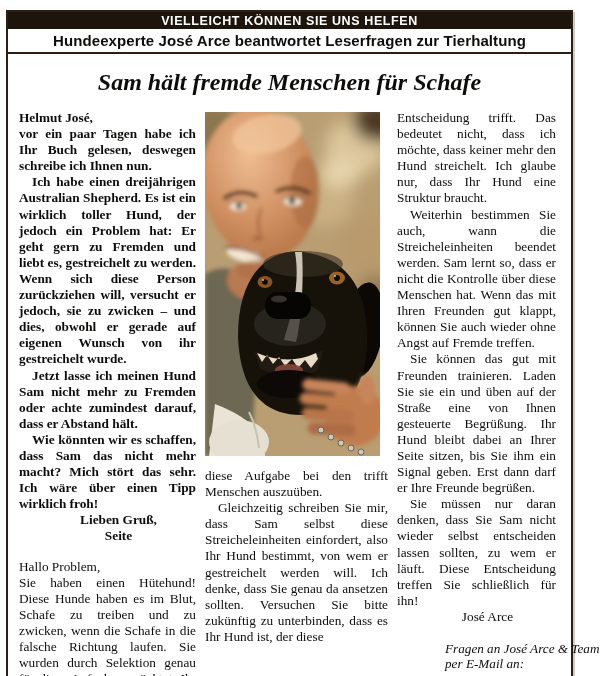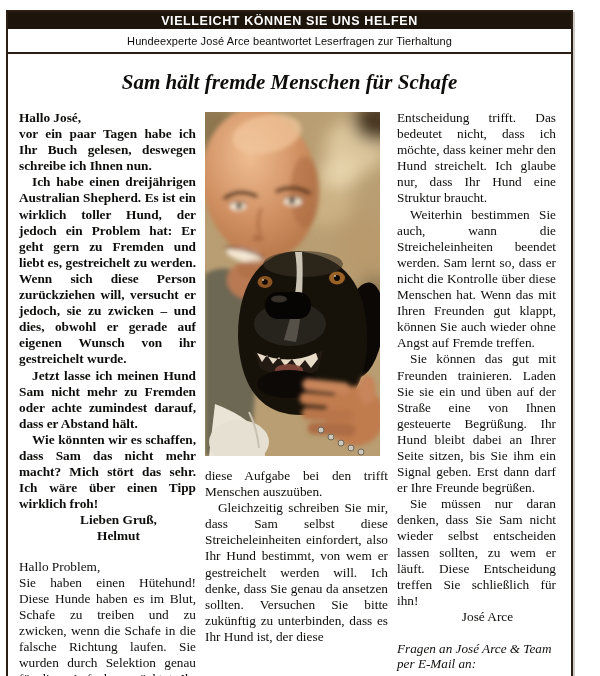--- a/index.html
+++ b/index.html
@@ -6,65 +6,65 @@
   .page{position:relative;width:600px;height:676px;background:var(--paper,#fff);overflow:hidden;
         font-family:"Liberation Serif","DejaVu Serif",serif;}
   .frame{position:absolute;left:6px;top:10px;width:567px;min-height:640px;box-sizing:border-box;
          background:var(--paper,#fff);border:2px solid var(--frame-border,#2b1f15);
          box-shadow:2px 2px 0 rgba(150,140,128,.45);}
   .banner{height:17px;background:var(--banner-bg,#1d140c);display:flex;align-items:center;justify-content:center;}
   .banner-text{color:var(--banner-text,#fff);font-family:"Liberation Sans","DejaVu Sans",sans-serif;
                font-weight:bold;font-size:12.5px;letter-spacing:.6px;white-space:nowrap;}
   .kicker{height:23px;display:flex;align-items:center;justify-content:center;
           border-bottom:2px solid var(--frame-border,#2b1f15);}
-  .kicker span{font-family:"Liberation Sans","DejaVu Sans",sans-serif;font-weight:normal;font-size:11px;
+  .kicker span{font-family:"Liberation Sans","DejaVu Sans",sans-serif;font-weight:bold;font-size:15px;
                color:var(--body-text,#0e0d0b);letter-spacing:.1px;}
-  .headline{margin:12px 6px 8px;text-align:center;font-style:italic;font-weight:bold;font-size:21px;
+  .headline{margin:12px 6px 8px;text-align:center;font-style:italic;font-weight:bold;font-size:24px;
             line-height:32px;color:var(--body-text,#0e0d0b);font-family:"Liberation Serif","DejaVu Serif",serif;}
   .cols{display:flex;padding:4px 12px 12px 11px;gap:9px;align-items:flex-start;}
   .col{color:var(--body-text,#0e0d0b);}
   .col-left{width:177px;flex:none;}
   .col-mid{width:183px;flex:none;}
   .col-right{width:159px;flex:none;}
   .col p{margin:0;font-size:13.3px;line-height:16.1px;text-align:justify;hyphens:auto;-webkit-hyphens:auto;}
   .col p.b{font-weight:bold;}
   .col p.in{text-indent:13px;}
   .col p.sig{text-indent:22px;text-align:center;}
   .col p.gap{margin-top:14px;}
   .photo{width:175px;height:344px;margin:2px 0 12px 0;background:#b99e73;}
   .photo svg{display:block;}
   .contact{margin-top:16px;font-style:italic;font-size:13.2px;line-height:15.2px;text-align:left;}
-  .contact div{white-space:nowrap;}
+  .contact div{white-space:nowrap;margin-left:48px;}
 </style>
 </head>
 <body>
 
 <div class="page">
   <div class="frame">
 
     <div class="banner">
       <span class="banner-text">VIELLEICHT KÖNNEN SIE UNS HELFEN</span>
     </div>
 
     <div class="kicker">
       <span>Hundeexperte José Arce beantwortet Leserfragen zur Tierhaltung</span>
     </div>
 
     <h1 class="headline">Sam hält fremde Menschen für Schafe</h1>
 
     <div class="cols">
 
       <div class="col col-left">
-        <p class="b">Hallo José,</p>
+        <p class="b">Helmut José,</p>
         <p class="b">vor ein paar Tagen habe ich Ihr Buch gelesen, deswegen schreibe ich Ihnen nun.</p>
         <p class="b in">Ich habe einen dreijährigen Australian Shepherd. Es ist ein wirklich toller Hund, der jedoch ein Problem hat: Er geht gern zu Fremden und liebt es, gestreichelt zu werden. Wenn sich diese Person zurückziehen will, versucht er jedoch, sie zu zwicken – und dies, obwohl er gerade auf eigenen Wunsch von ihr gestreichelt wurde.</p>
         <p class="b in">Jetzt lasse ich meinen Hund Sam nicht mehr zu Fremden oder achte zumindest darauf, dass er Abstand hält.</p>
         <p class="b in">Wie könnten wir es schaffen, dass Sam das nicht mehr macht? Mich stört das sehr. Ich wäre über einen Tipp wirklich froh!</p>
         <p class="b sig">Lieben Gruß,</p>
-        <p class="b sig">Helmut</p>
+        <p class="b sig">Seite</p>
         <p class="gap">Hallo Problem,</p>
         <p>Sie haben einen Hütehund! Diese Hunde haben es im Blut, Schafe zu treiben und zu zwicken, wenn die Schafe in die falsche Richtung laufen. Sie wurden durch Selektion genau für diese Aufgabe gezüchtet. Ihr Australian Sheperd ist nun dabei, genau</p>
       </div>
 
       <div class="col col-mid">
         <div class="photo">
           <svg width="175" height="344" viewBox="0 0 175 344" xmlns="http://www.w3.org/2000/svg">
             <defs>
               <filter id="f1" x="-40%" y="-40%" width="180%" height="180%">
                   <feGaussianBlur stdDeviation="8"></feGaussianBlur>

